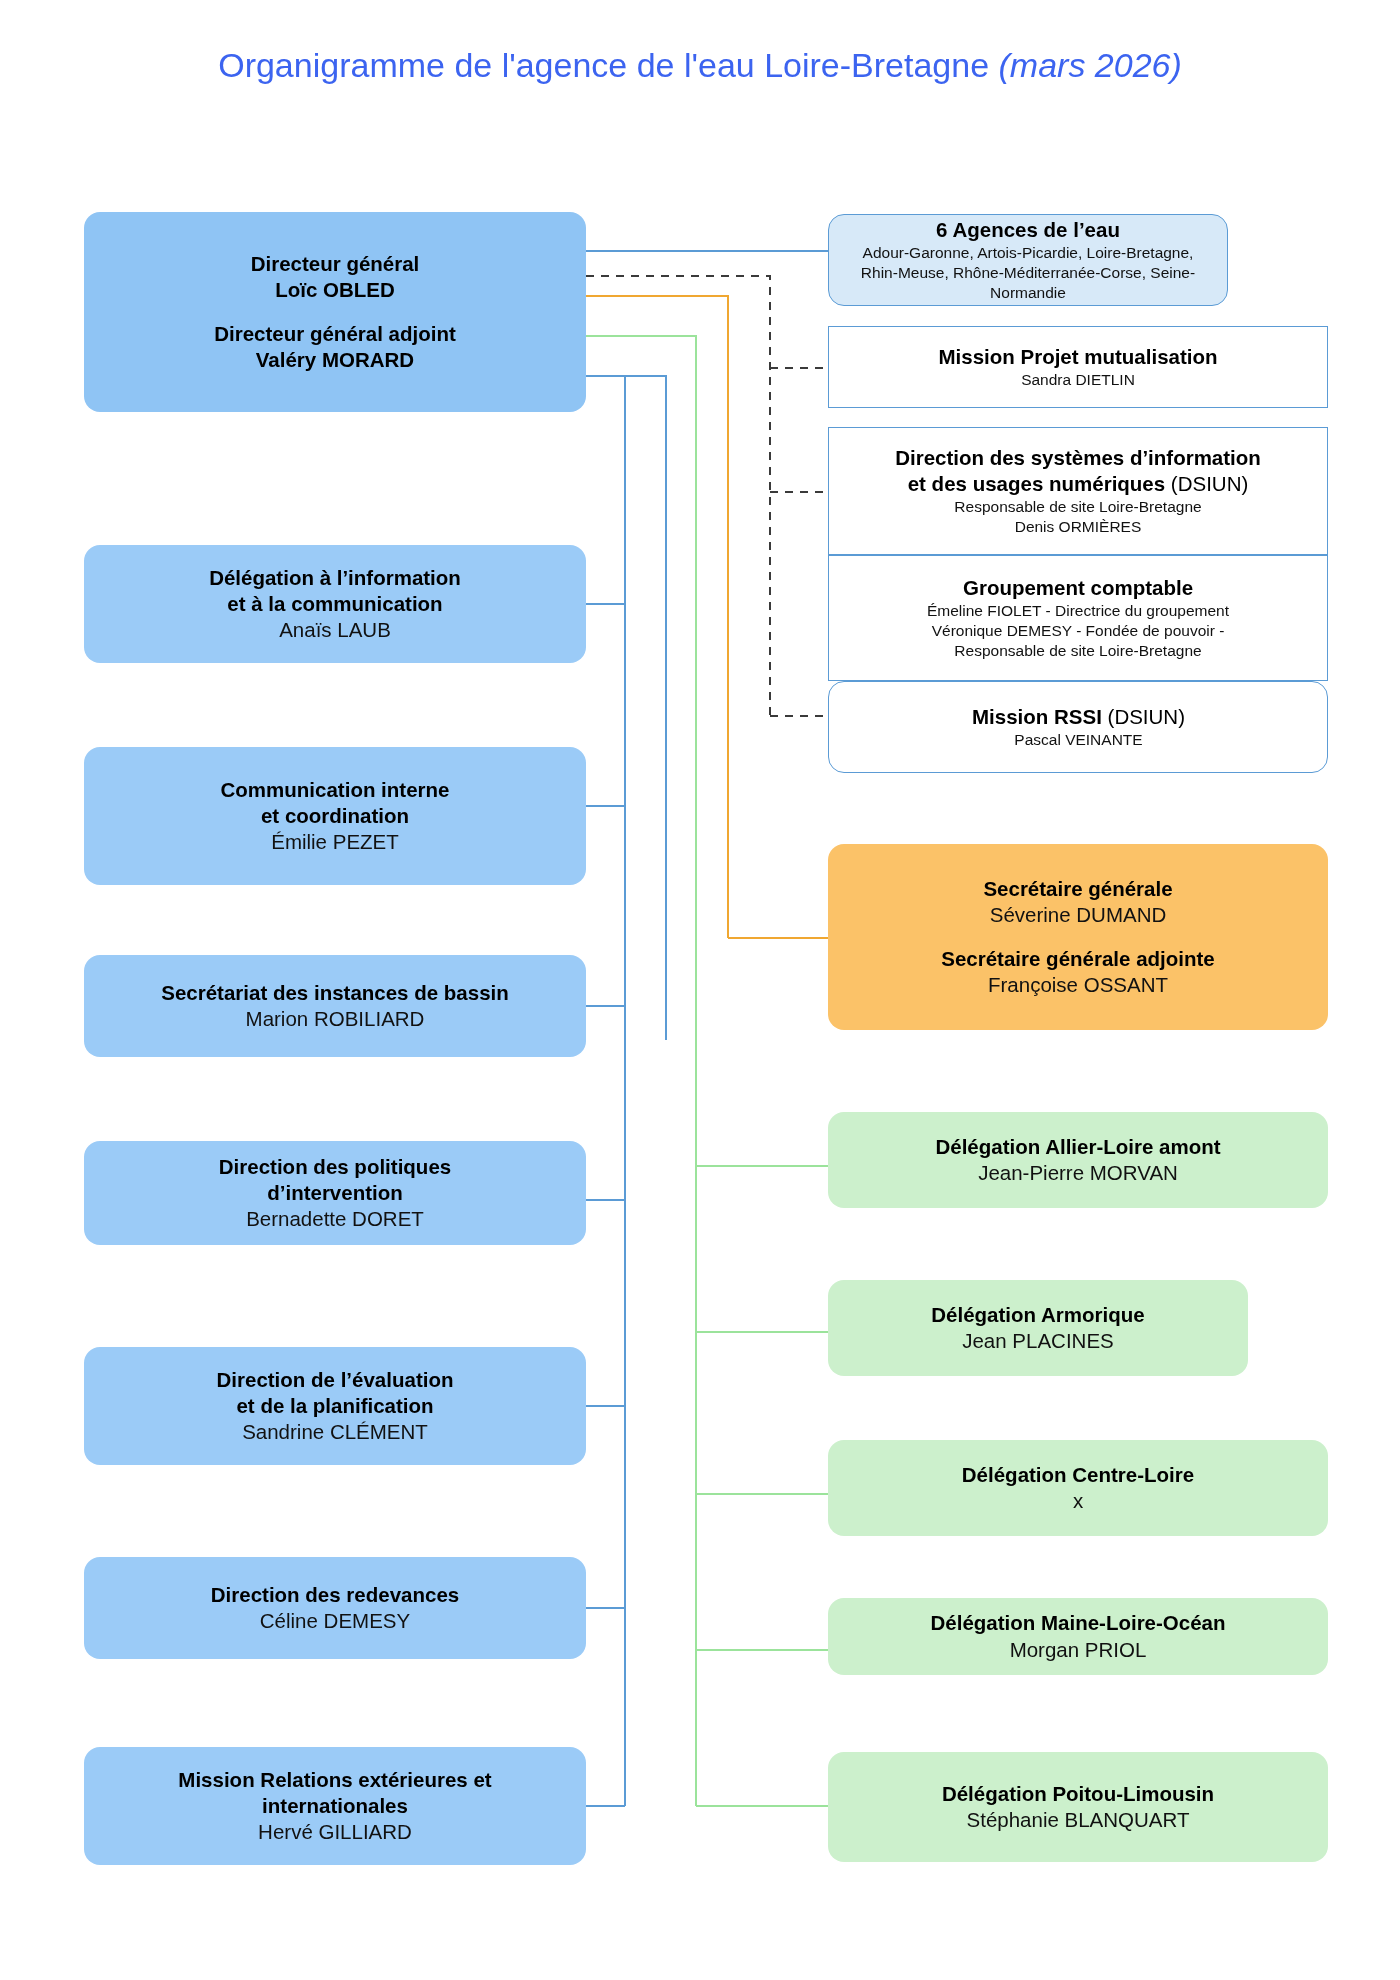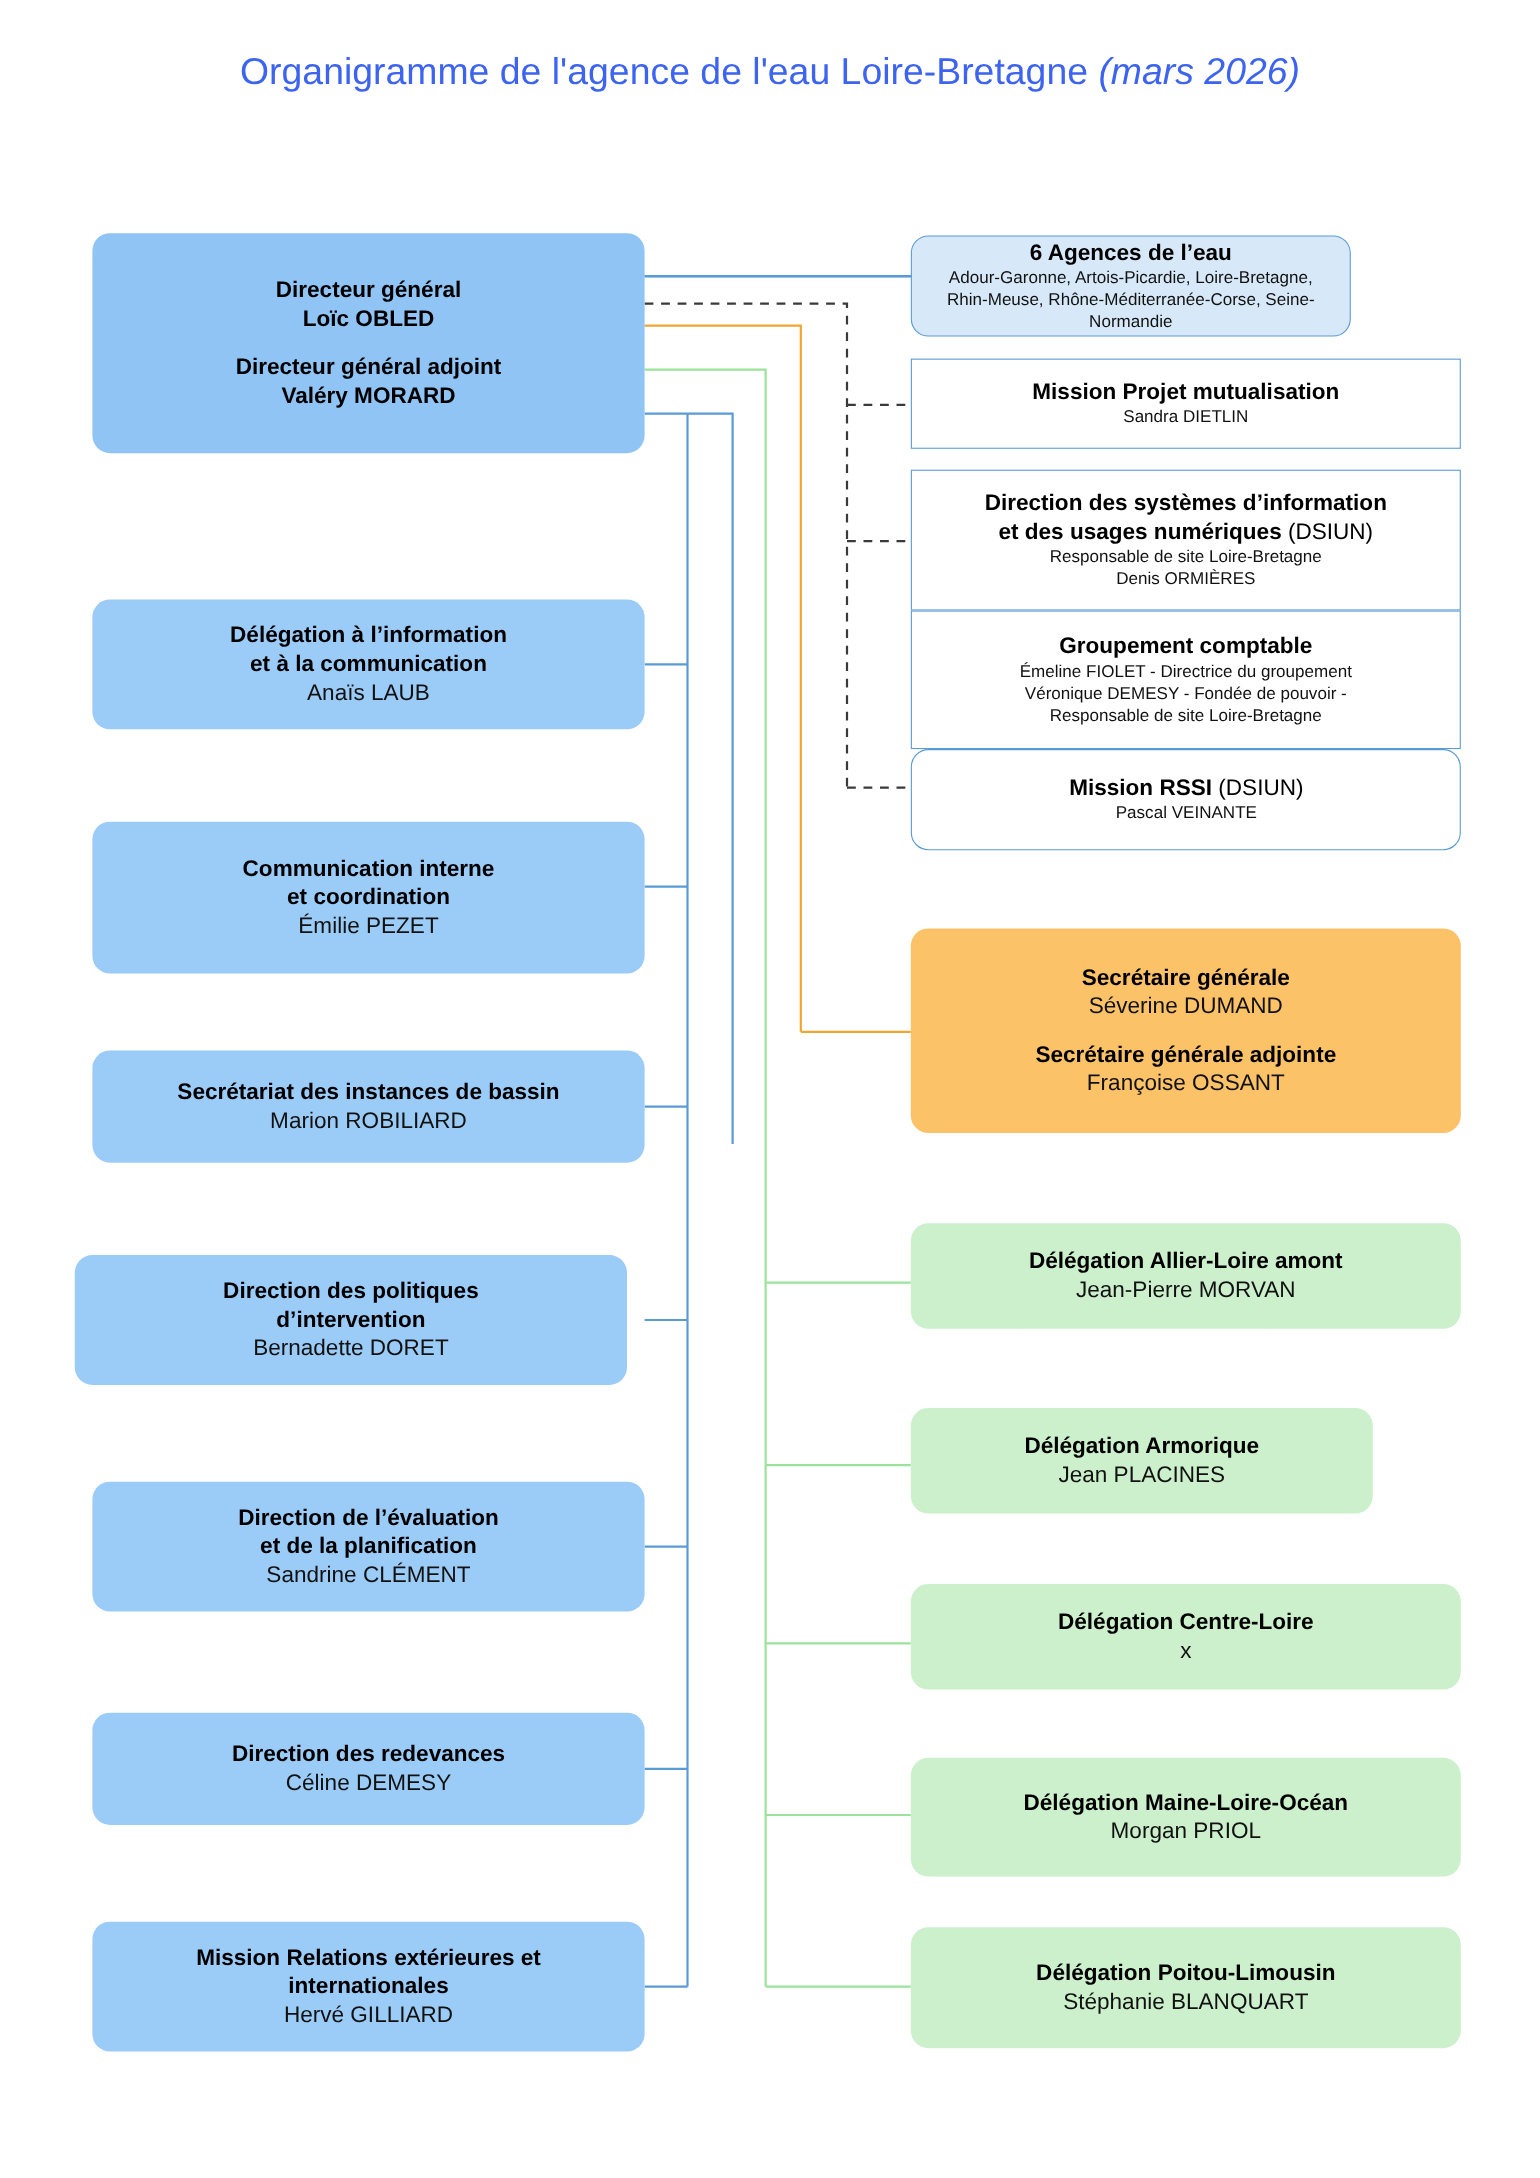--- a/index.html
+++ b/index.html
@@ -169,21 +169,21 @@
   <div class="ttl">Communication interne</div>
   <div class="ttl">et coordination</div>
   <div class="nm">Émilie PEZET</div>
 </div>
 
 <div class="box blue" style="left:84px; top:955px; width:502px; height:102px;">
   <div class="ttl">Secrétariat des instances de bassin</div>
   <div class="nm">Marion ROBILIARD</div>
 </div>
 
-<div class="box blue" style="left:68px; top:1141px; width:502px; height:118px;padding-left:10px;">
+<div class="box blue" style="left:84px; top:1141px; width:502px; height:104px;padding-left:10px;">
   <div class="ttl">Direction des politiques</div>
   <div class="ttl">d’intervention</div>
   <div class="nm">Bernadette DORET</div>
 </div>
 
 <div class="box blue" style="left:84px; top:1347px; width:502px; height:118px;">
   <div class="ttl">Direction de l’évaluation</div>
   <div class="ttl">et de la planification</div>
   <div class="nm">Sandrine CLÉMENT</div>
 </div>
@@ -249,21 +249,21 @@
 <div class="box green" style="left:828px; top:1280px; width:420px; height:96px;">
   <div class="ttl">Délégation Armorique</div>
   <div class="nm">Jean PLACINES</div>
 </div>
 
 <div class="box green" style="left:828px; top:1440px; width:500px; height:96px;">
   <div class="ttl">Délégation Centre-Loire</div>
   <div class="nm">x</div>
 </div>
 
-<div class="box green" style="left:828px; top:1598px; width:500px; height:108px;">
+<div class="box green" style="left:828px; top:1598px; width:500px; height:77px;">
   <div class="ttl">Délégation Maine-Loire-Océan</div>
   <div class="nm">Morgan PRIOL</div>
 </div>
 
 <div class="box green" style="left:828px; top:1752px; width:500px; height:110px;">
   <div class="ttl">Délégation Poitou-Limousin</div>
   <div class="nm">Stéphanie BLANQUART</div>
 </div>
 
 </body></html>

